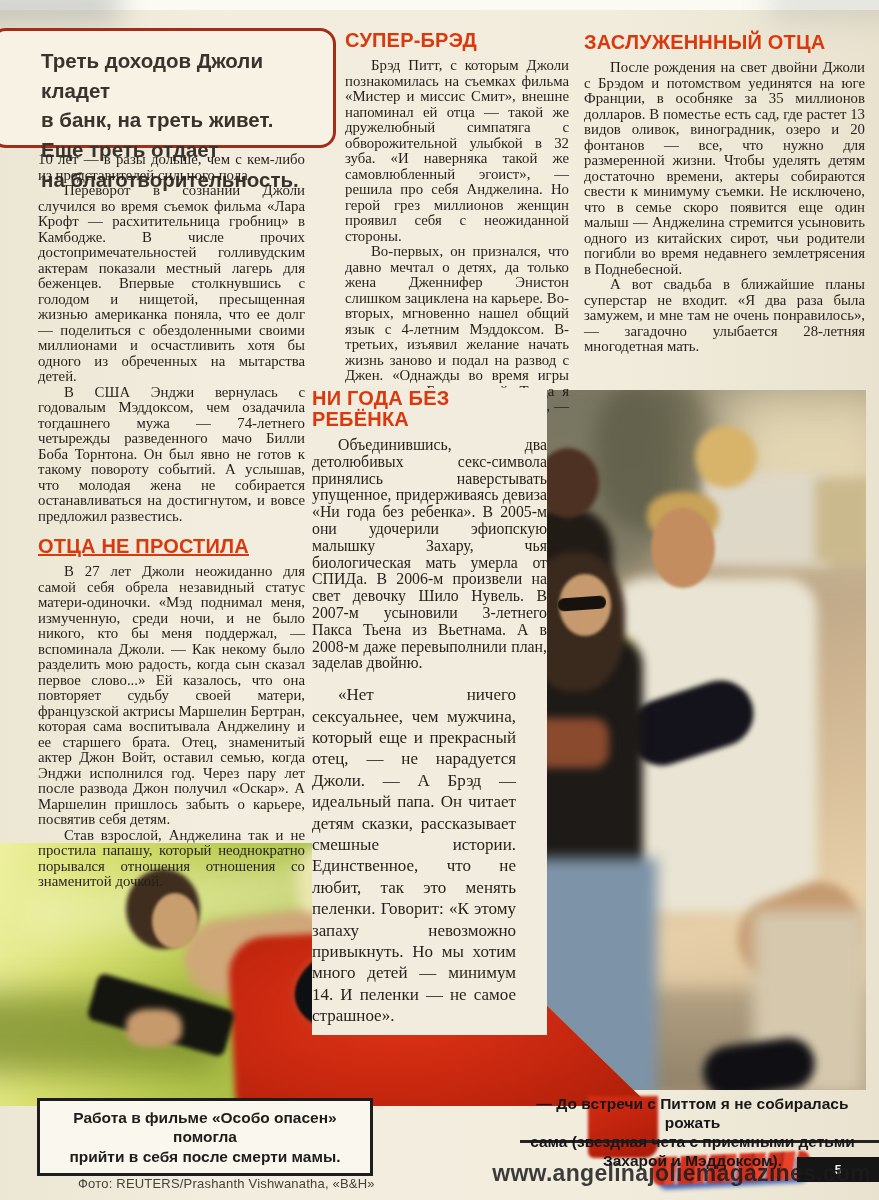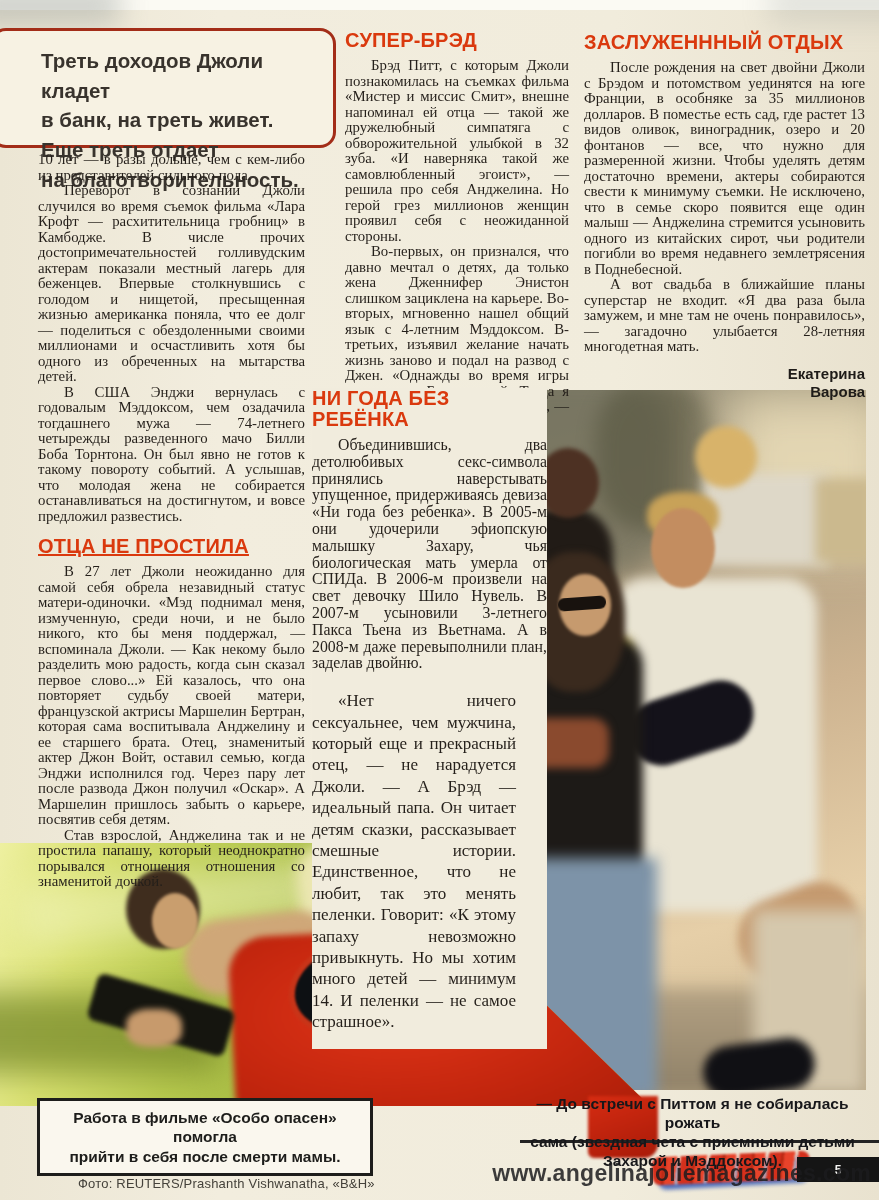--- a/index.html
+++ b/index.html
@@ -32,23 +32,23 @@
   .col p.noindent{text-indent:0;}
   .sec-heading{
     font-family:"Liberation Sans","DejaVu Sans",sans-serif;
     font-weight:700;font-size:20px;line-height:1.05;color:#da390e;
     letter-spacing:.2px;margin:0 0 7px 0;text-align:left;
   }
   .col .sec-heading.mid{margin-top:12px;text-decoration:underline;}
   .col1{left:38px;top:152px;width:267px;}
   .col2a{left:345px;top:30px;width:224px;}
   .col3{left:584px;top:32px;width:281px;}
-  .col2b{left:312px;top:388px;width:235px;background:#f1ecdd;padding-bottom:16px;}
+  .col2b{left:312px;top:388px;width:235px;background:#f1ecdd;padding-bottom:8px;}
   .col2b p.p3{font-size:15.8px;line-height:16.8px;}
-  .col2b p.p4{width:204px;font-size:17px;line-height:21.4px;margin-top:18px;}
+  .col2b p.p4{width:204px;font-size:17px;line-height:21.4px;margin-top:12px;}
   .byline{
     font-family:"Liberation Sans","DejaVu Sans",sans-serif;font-weight:700;
     font-size:15px;line-height:1.25;text-align:right;white-space:pre-line;margin-top:10px;color:#1e1b18;
   }
 
   
   .photo{position:absolute;overflow:hidden;z-index:1;}
   .photo div{position:absolute;}
   .family-photo{left:455px;top:390px;width:411px;height:700px;
     background:linear-gradient(165deg,#8f8b76 0%,#a89a7e 20%,#cdb390 48%,#e6cfa8 75%,#cdb790 100%);}
@@ -199,25 +199,23 @@
     <p>Во-первых, он признался, что давно мечтал о детях, да только жена Дженнифер Энистон слишком зациклена на карьере. Во-вторых, мгновенно нашел общий язык с 4-летним Мэддоксом. В-третьих, изъявил желание начать жизнь заново и подал на развод с Джен. «Однажды во время игры сын назвал Брэда папой. Тогда я поняла, что у нас все серьезно», — призналась Джоли.</p>
   </div>
 
   <div class="col col2b">
     <h2 class="sec-heading">НИ ГОДА БЕЗ РЕБЁНКА</h2>
     <p class="p3">Объединившись, два детолюбивых секс-символа принялись наверстывать упущенное, придерживаясь девиза «Ни года без ребенка». В 2005-м они удочерили эфиопскую малышку Захару, чья биологическая мать умерла от СПИДа. В 2006-м произвели на свет девочку Шило Нувель. В 2007-м усыновили 3-летнего Пакса Тьена из Вьетнама. А в 2008-м даже перевыполнили план, заделав двойню.</p>
     <p class="p4">«Нет ничего сексуальнее, чем мужчина, который еще и прекрасный отец, — не нарадуется Джоли. — А Брэд — идеальный папа. Он читает детям сказки, рассказывает смешные истории. Единственное, что не любит, так это менять пеленки. Говорит: «К этому запаху невозможно привыкнуть. Но мы хотим много детей — минимум 14. И пеленки — не самое страшное».</p>
   </div>
 
   <div class="col col3">
-    <h2 class="sec-heading">ЗАСЛУЖЕНННЫЙ ОТДЫХ</h2>
+    <h2 class="sec-heading">ЗАСЛУЖЕНННЫЙ ОТЦА</h2>
     <p>После рождения на свет двойни Джоли с Брэдом и потомством уединятся на юге Франции, в особняке за 35 миллионов долларов. В поместье есть сад, где растет 13 видов оливок, виноградник, озеро и 20 фонтанов — все, что нужно для размеренной жизни. Чтобы уделять детям достаточно времени, актеры собираются свести к минимуму съемки. Не исключено, что в семье скоро появится еще один малыш — Анджелина стремится усыновить одного из китайских сирот, чьи родители погибли во время недавнего землетрясения в Поднебесной.</p>
     <p>А вот свадьба в ближайшие планы суперстар не входит. «Я два раза была замужем, и мне там не очень понравилось», — загадочно улыбается 28-летняя многодетная мать.</p>
-    <div class="byline">Екатерина
-Варова</div>
   </div>
 
   <div class="caption-wanted">Работа в фильме «Особо опасен» помогла
 прийти в себя после смерти мамы.</div>
   <div class="caption-family">— До встречи с Питтом я не собиралась рожать
 сама (звездная чета с приемными детьми
 Захарой и Мэддоксом).</div>
 
   <div class="photo-credit">Фото: REUTERS/Prashanth Vishwanatha, «B&amp;H»</div>
   <div class="magazine-logo">

